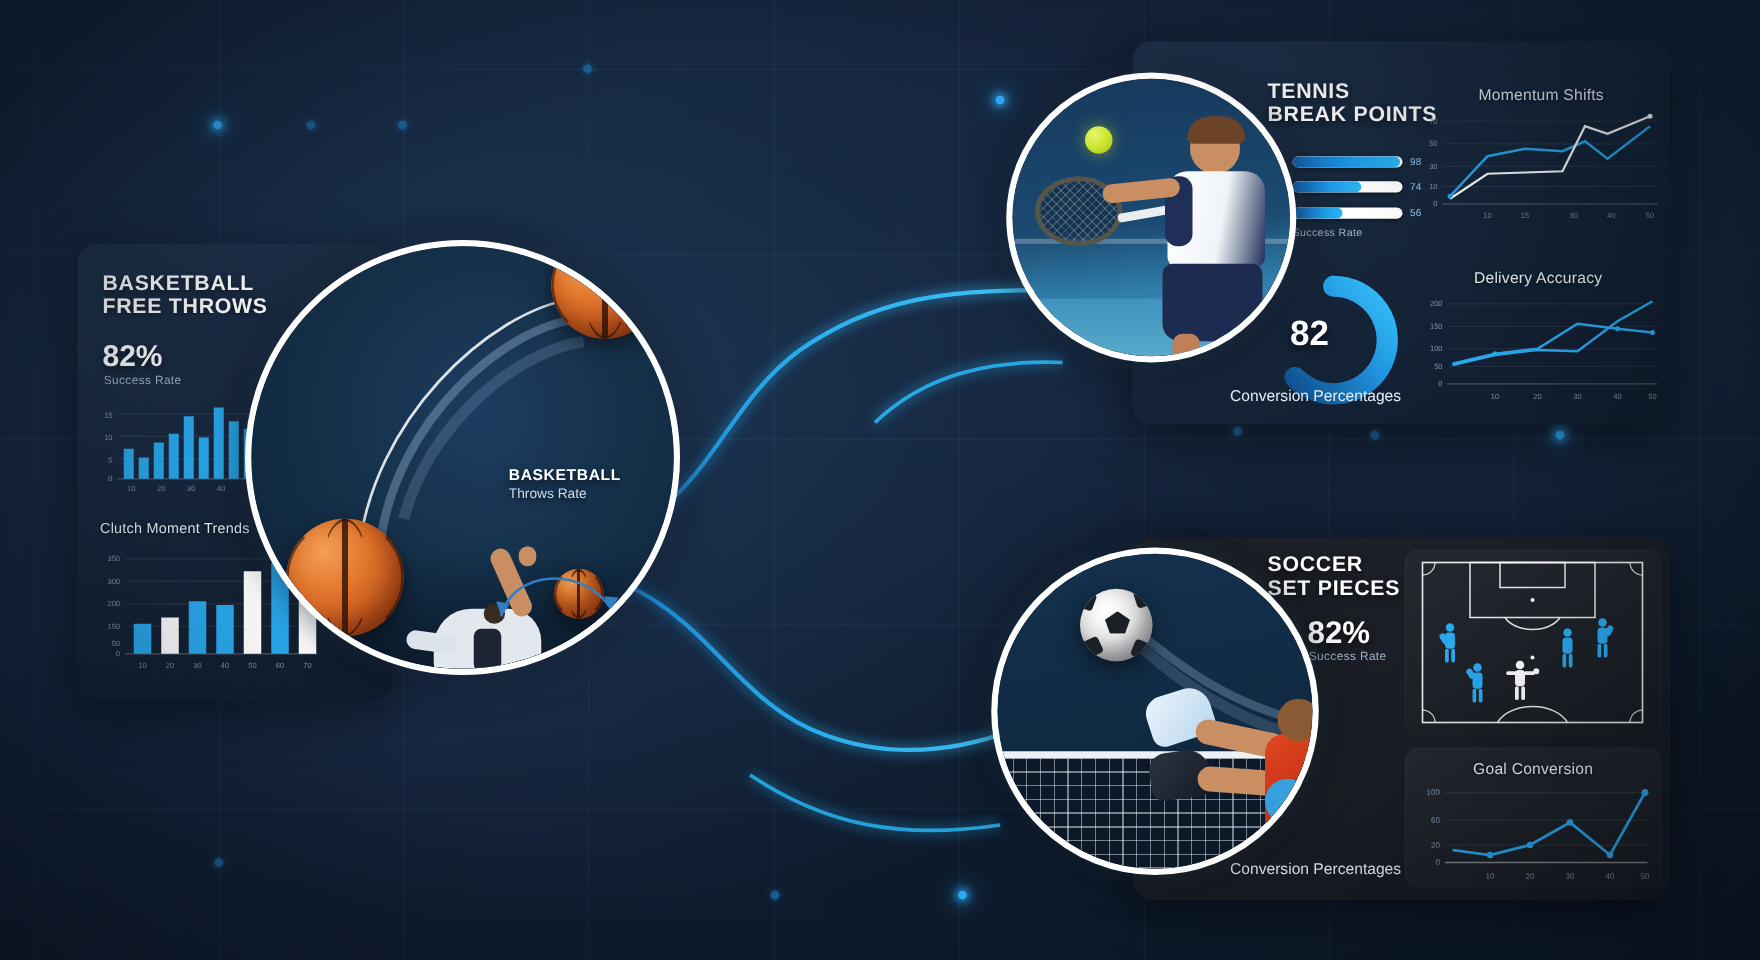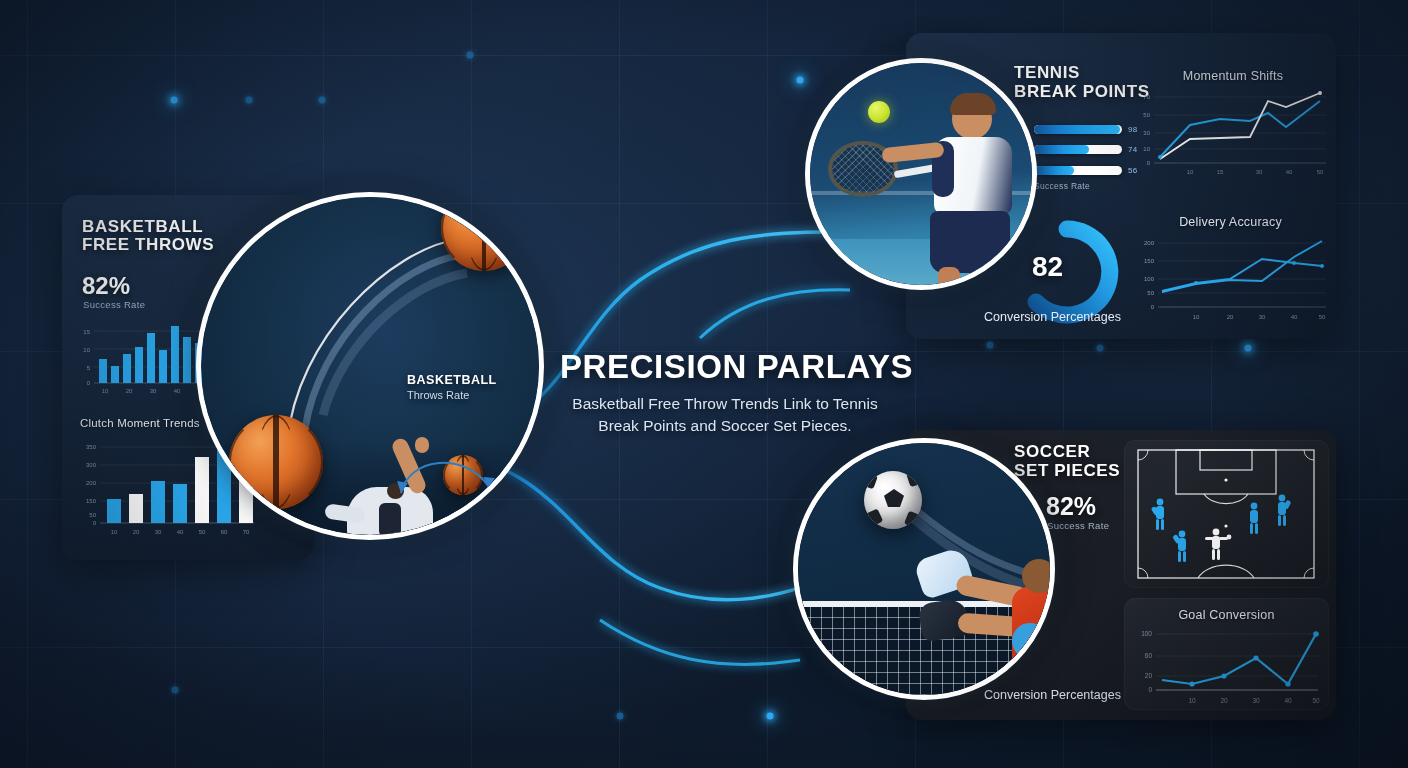--- a/index.html
+++ b/index.html
@@ -335,27 +335,20 @@
         <div class="ball-seam" style="inset:0;"></div>
       </div>
 
       <div style="position:absolute; left:206px; top:176px;">
         <div style="font-size:12.5px; font-weight:bold; color:#fff; letter-spacing:.5px; text-shadow:0 2px 6px rgba(0,0,0,.7);">BASKETBALL</div>
         <div style="font-size:11px; color:#cfdbe8; margin-top:2px; text-shadow:0 2px 6px rgba(0,0,0,.7);">Throws Rate</div>
       </div>
     </div>
   </div>
 
-  <div class="center-block" style="left:560px; top:348px; width:330px;">
-    <div class="center-title">PRECISION PARLAYS</div>
-    <div class="center-sub">
-      <div>Basketball Free Throw Trends Link to Tennis</div>
-      <div>Break Points and Soccer Set Pieces.</div>
-    </div>
-  </div>
 
   <div class="card" style="left:906px; top:33px; width:430px; height:306px;">
 
     <div class="panel-title" style="position:absolute; left:108px; top:30px; font-size:17px;">TENNIS</div>
     <div class="panel-title" style="position:absolute; left:108px; top:49px; font-size:17px;">BREAK POINTS</div>
 
     <div class="bar-track" style="left:128px; top:92px; width:88px;">
       <div class="bar-fill" style="width:98%;"></div>
     </div>
     <div class="bar-pct" style="left:222px; top:92px;">98</div>

